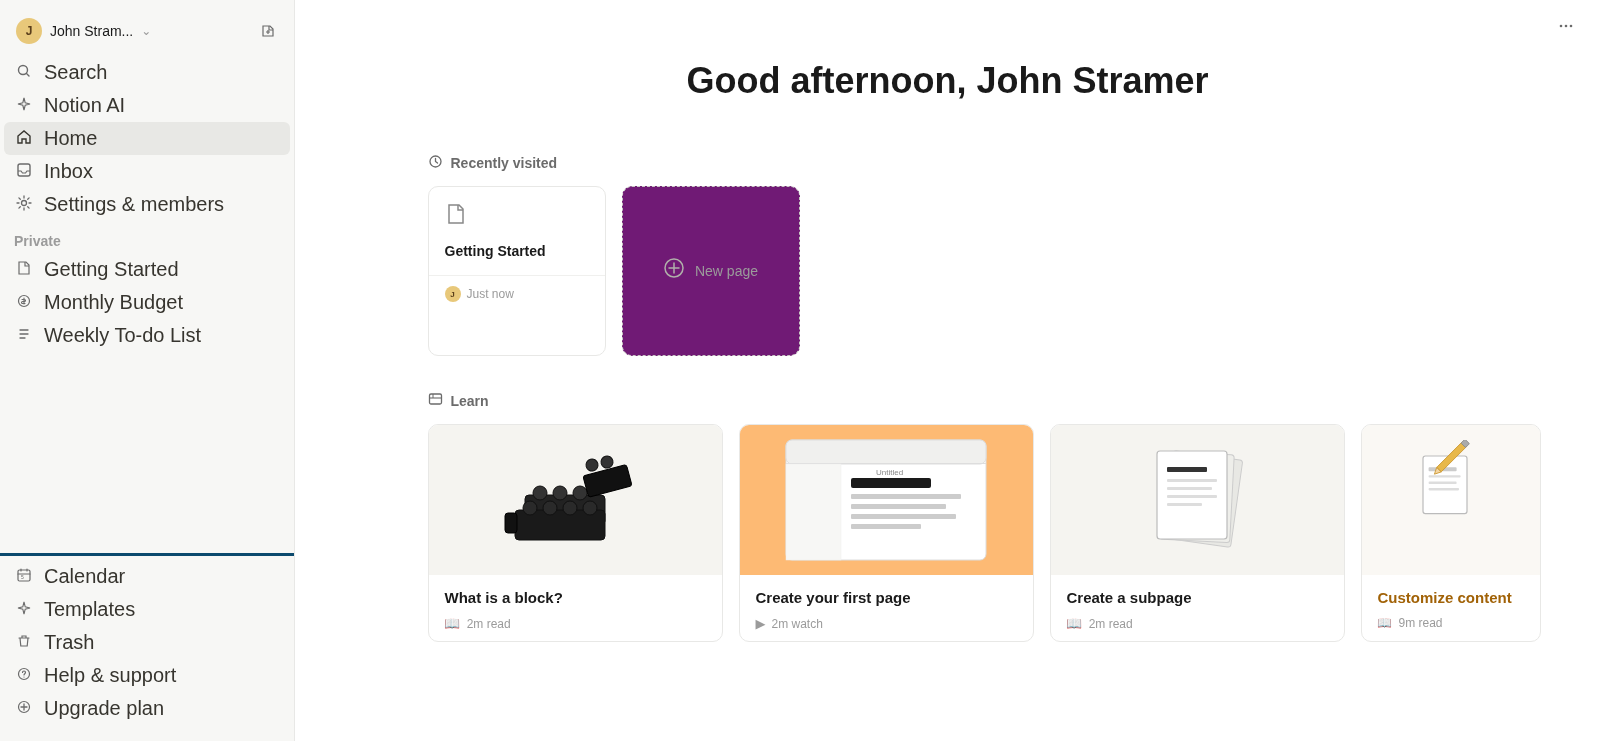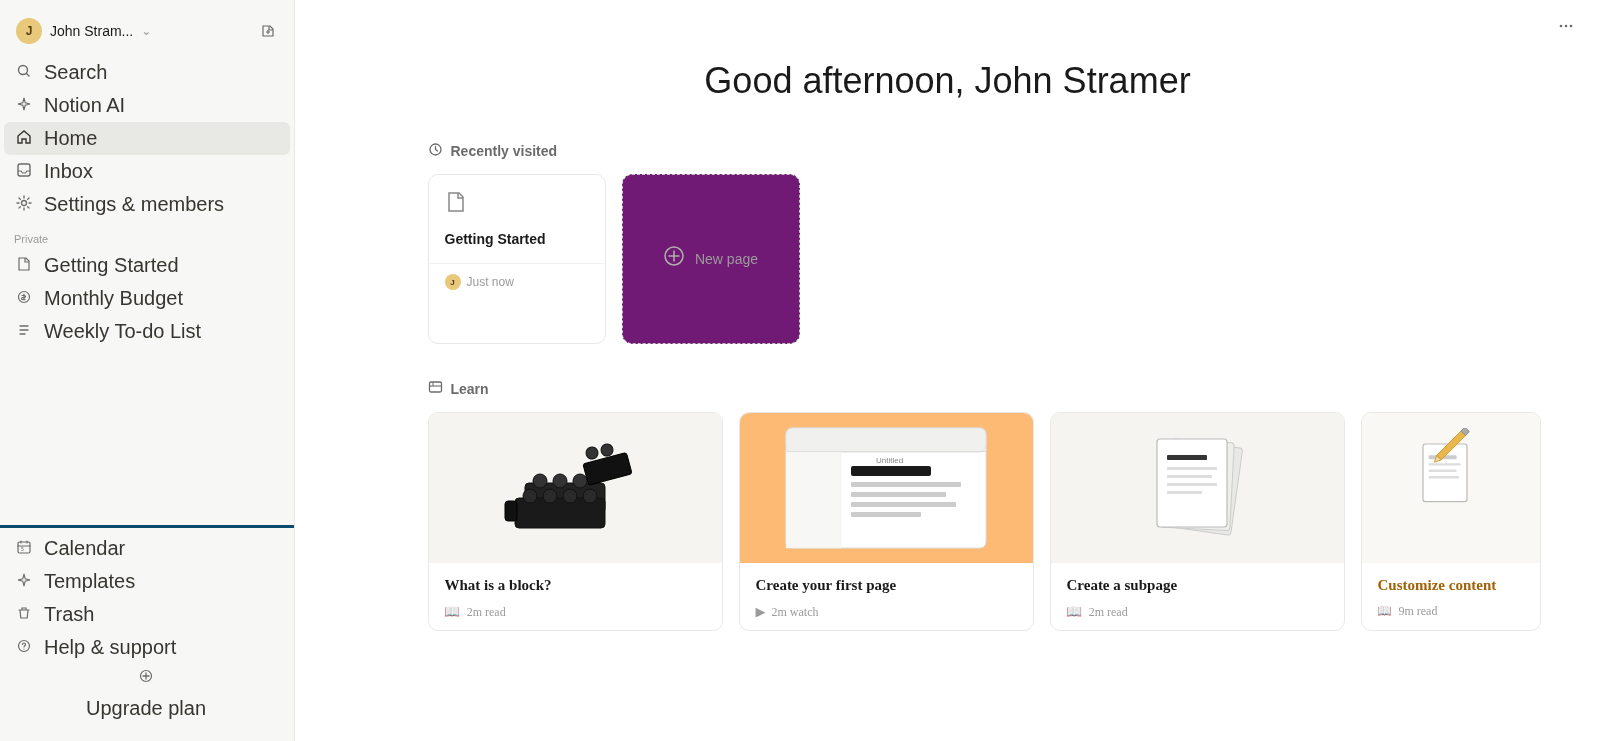--- a/index.html
+++ b/index.html
@@ -79,22 +79,22 @@
       margin: 0 4px;
       font-size: 14px;
       color: #37352f;
     }
     .sidebar-item.active { background: #e8e8e5; }
 
     .sidebar-icon { font-size: 16px; color: #6b6b6b; width: 20px; text-align: center; flex-shrink: 0; }
     .sidebar-label { font-size: 20px; color: #37352f; }
 
     .section-label {
-      font-size: 11px;
-      font-weight: 400;
+      font-size: 14px;
+      font-weight: 700;
       color: #9b9b9b;
       padding: 12px 14px 4px;
       text-transform: none;
       letter-spacing: 0;
     }
 
     .sidebar-spacer { flex: 1; }
 
     .sidebar-bottom {
       padding: 4px 0 8px;
@@ -136,24 +136,24 @@
 
     .main-content {
       padding: 60px 80px 40px;
       max-width: 1200px;
       margin: 0 auto;
       width: 100%;
     }
 
     .greeting {
       font-size: 36px;
-      font-weight: 400;
+      font-weight: 700;
       color: #1a1a1a;
       text-align: center;
-      margin-bottom: 40px;
+      margin-bottom: 52px;
     }
 
     .section-header {
       display: flex;
       align-items: center;
       gap: 8px;
       margin-bottom: 14px;
       color: #6b6b6b;
       font-size: 14px;
       font-weight: 700;
@@ -255,21 +255,20 @@
       display: flex;
       align-items: center;
       justify-content: center;
       background: #f5f4f0;
       overflow: hidden;
       position: relative;
     }
 
     .learn-card-body {
       padding: 14px 16px 10px;
-      font-family: Liberation Serif, serif;
     }
 
     .learn-card-title {
       font-size: 15px;
       font-weight: 600;
       color: #1a1a1a;
       margin-bottom: 10px;
     }
 
     .learn-card-meta {
@@ -311,21 +310,20 @@
 
     
     .upgrade-item {
       display: flex;
       align-items: center;
       gap: 10px;
       padding: 5px 12px 5px 10px;
       cursor: pointer;
       border-radius: 6px;
       margin: 0 4px;
-      flex-direction: column;
     }
   </style>
 </head>
 <body>
 
 <div id="sidebar">
 
   <div class="sidebar-top">
     <div class="user-info">
       <div class="avatar-circle">

